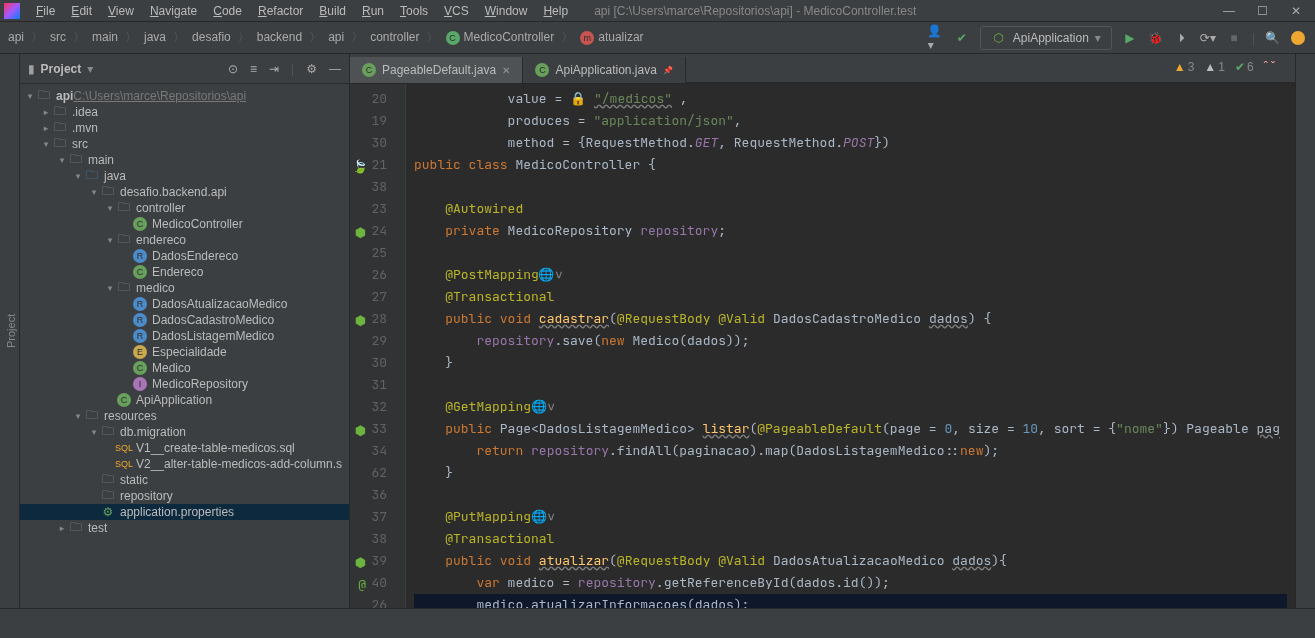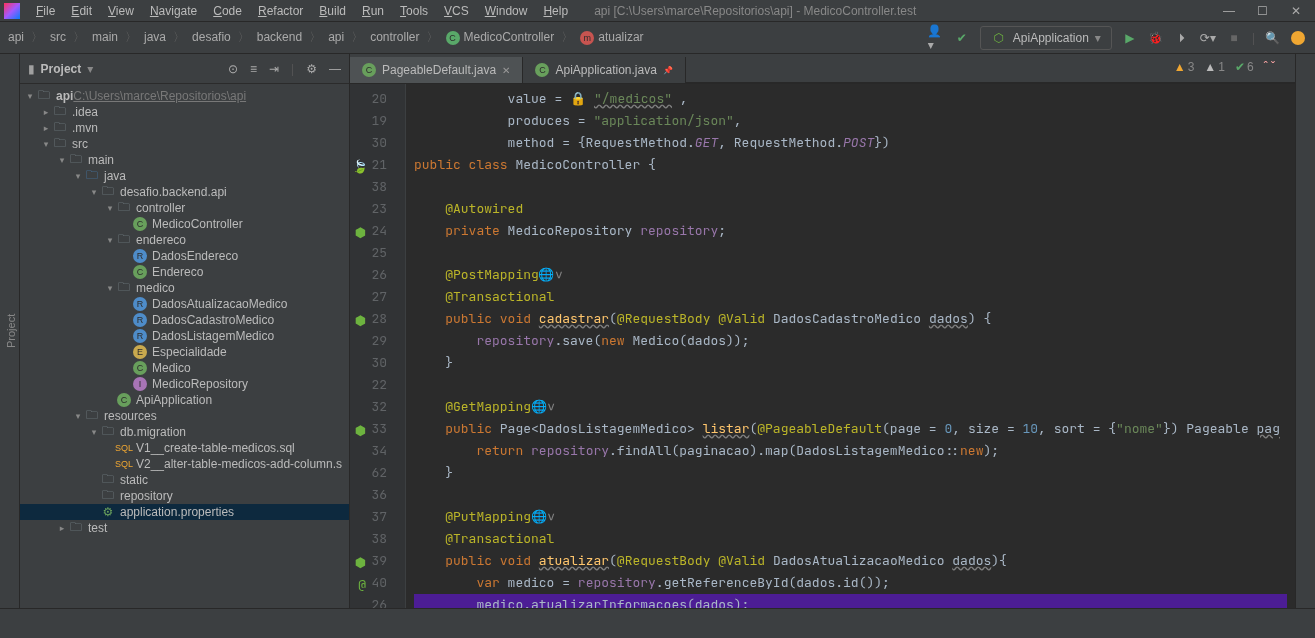--- a/index.html
+++ b/index.html
@@ -94,21 +94,21 @@
 .code-area { flex:1; display:flex; overflow:hidden; font-family: 'JetBrains Mono','Consolas',monospace; font-size:13px; line-height:22px;}
 .gutter { width:56px; background:#313335; color:#606366; text-align:right; padding-right:18px; padding-top:4px; border-right:1px solid #3c3f41;}
 .gutter .gl { height:22px; position:relative;}
 .gutter-ic { position:absolute; left:2px; top:2px; width:14px; height:14px;}
 .code { flex:1; padding:4px 8px; white-space:pre; color:#a9b7c6; overflow:hidden;}
 .code .ln { height:22px; }
 .kw{color:#cc7832;} .str{color:#6a8759;} .ann{color:#bbb529;} .num{color:#6897bb;} .fn-decl{color:#ffc66d;}
 .it{font-style:italic;color:#cc7832;} .id{color:#9876aa;}
 .com{color:#808080;} .ulw{text-decoration:#808080 wavy underline;}
 .fld{color:#9876aa;}
-.cursor-line { background:#4c1d95; }
+.cursor-line { background:#0f172a; }
 
 .inspections { position:absolute; top:6px; right:20px; display:flex; gap:10px; align-items:center; color:#888;}
 .insp-ic { display:inline-flex; align-items:center; gap:2px;}
 .ic-warn{color:#f0a732;} .ic-wwarn{color:#bbb;} .ic-check{color:#59a869;}
 
 .rightbar { width:20px; background:#3c3f41; border-left:1px solid #282828;}
 
 .statusbar { height:30px; background:#3c3f41; border-top:1px solid #282828;}
 </style>
 </head>
@@ -369,21 +369,21 @@
           <div class="gl"><span class="gutter-ic" style="color:#6db33f">🍃</span>21</div>
           <div class="gl">38</div>
           <div class="gl">23</div>
           <div class="gl"><span class="gutter-ic" style="color:#6db33f">⬢</span>24</div>
           <div class="gl">25</div>
           <div class="gl">26</div>
           <div class="gl">27</div>
           <div class="gl"><span class="gutter-ic" style="color:#6db33f">⬢</span>28</div>
           <div class="gl">29</div>
           <div class="gl">30</div>
-          <div class="gl">22</div>
+          <div class="gl">31</div>
           <div class="gl">32</div>
           <div class="gl"><span class="gutter-ic" style="color:#6db33f">⬢</span>33</div>
           <div class="gl">34</div>
           <div class="gl">62</div>
           <div class="gl">36</div>
           <div class="gl">37</div>
           <div class="gl">38</div>
           <div class="gl"><span class="gutter-ic" style="color:#6db33f">⬢ @</span>39</div>
           <div class="gl">40</div>
           <div class="gl">26</div>

